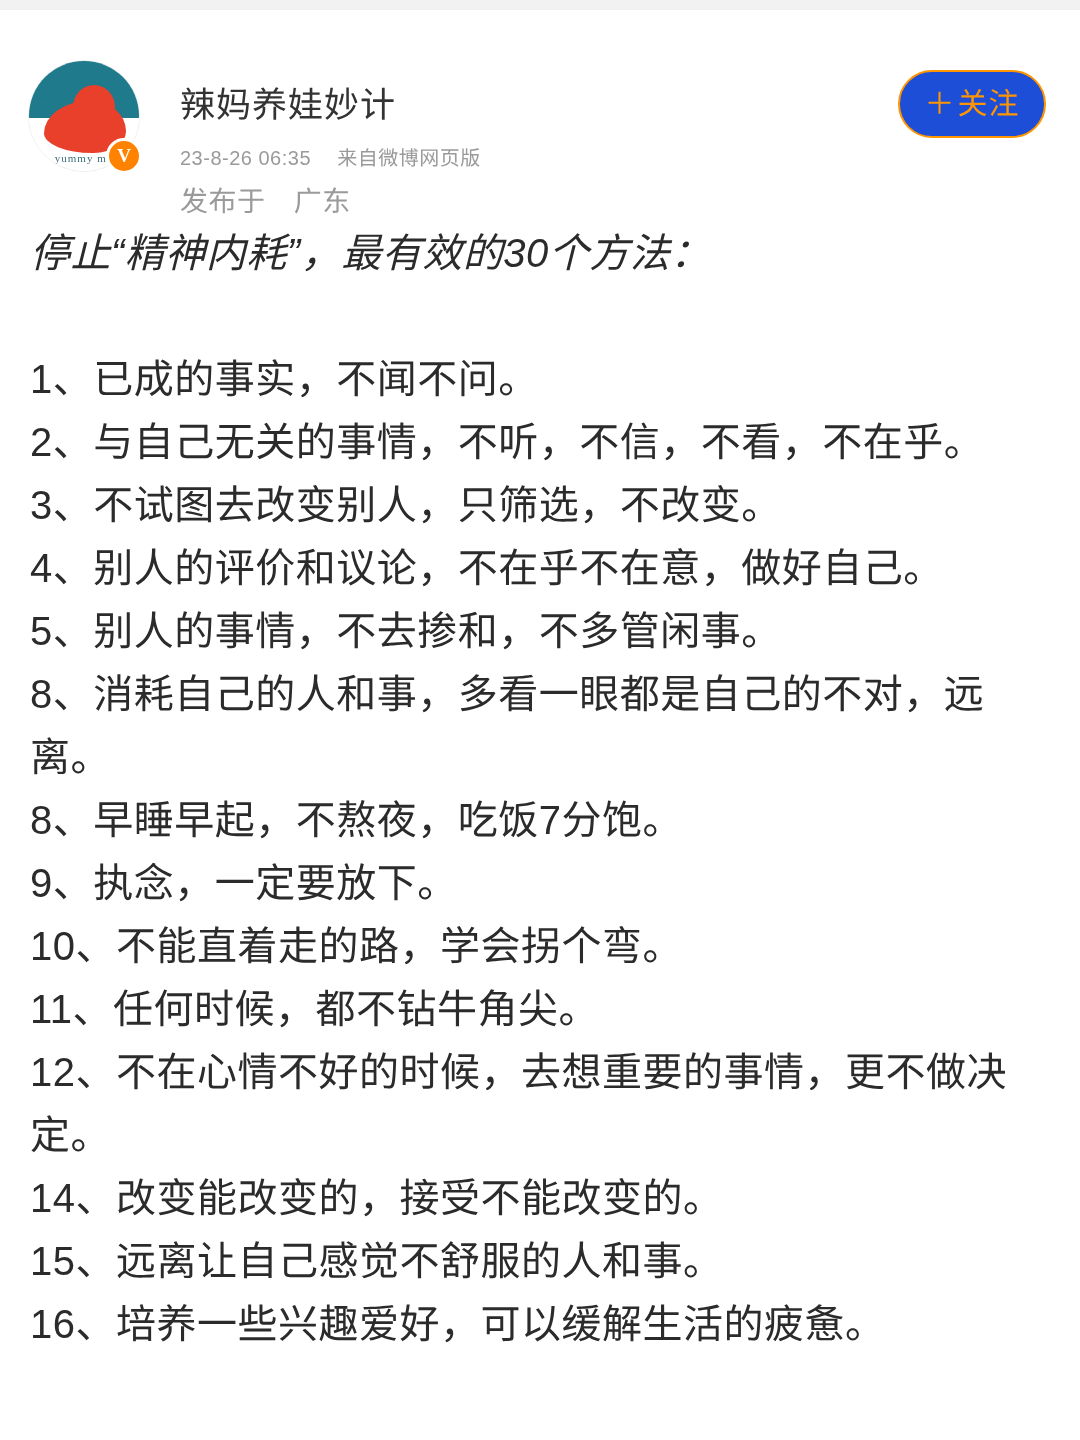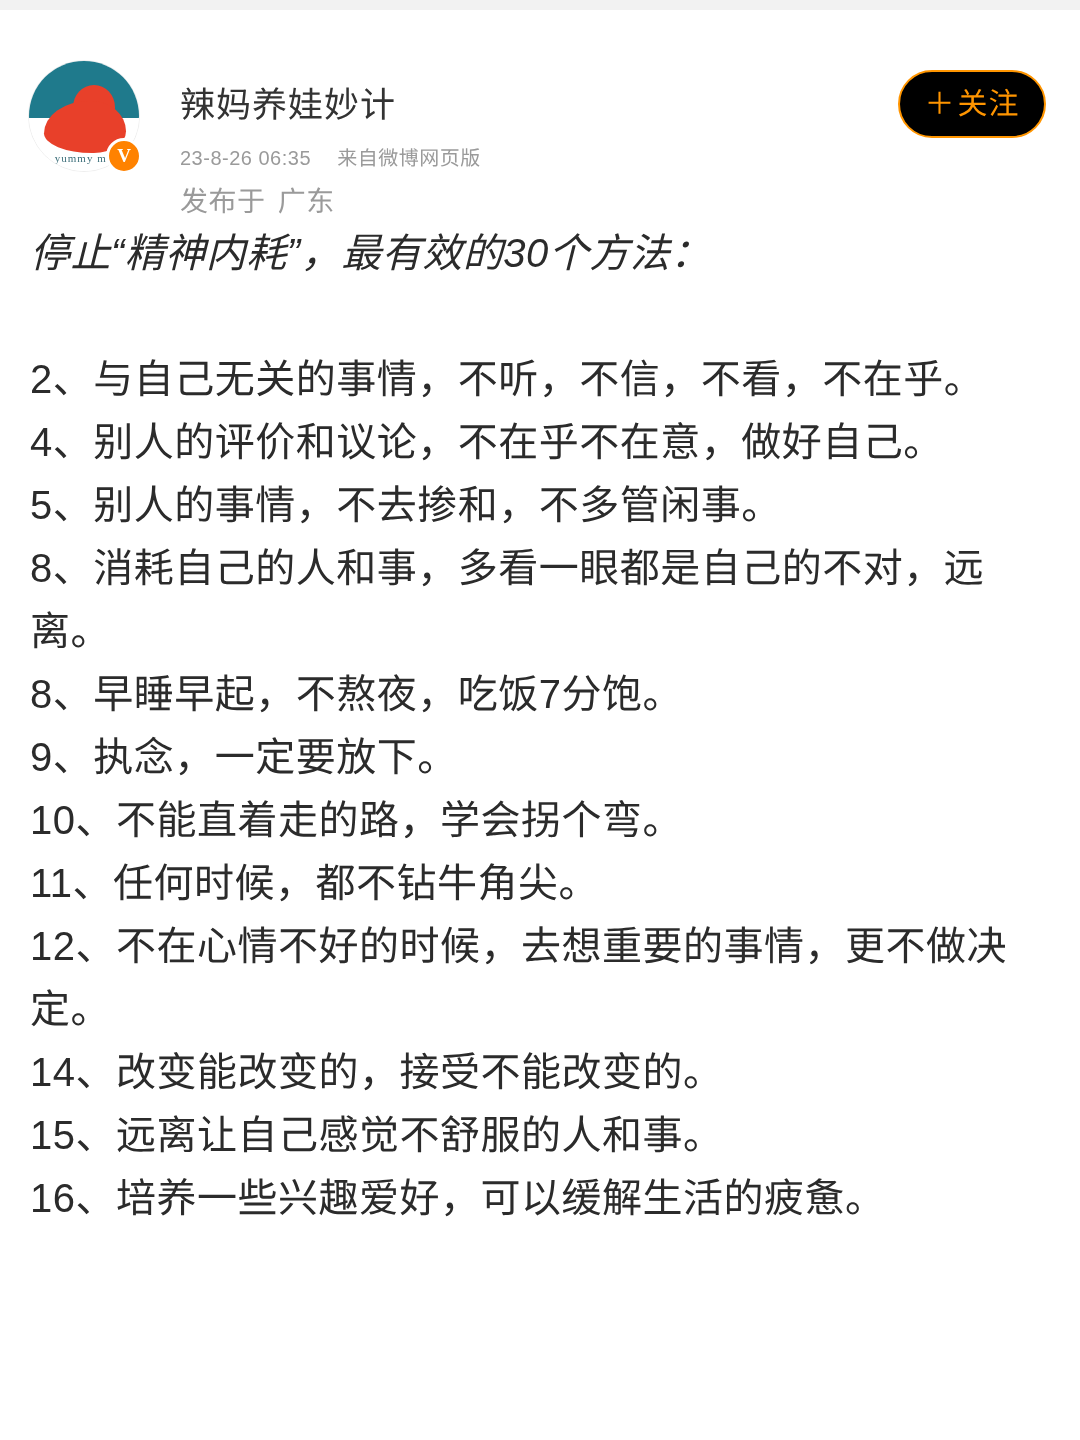--- a/index.html
+++ b/index.html
@@ -143,35 +143,35 @@
     letter-spacing: 0.5px;
   }
   .subline .sep { display: inline-block; width: 14px; }
   .region {
     margin-top: 4px;
     font-size: 28px;
     color: #9a9a9a;
     line-height: 40px;
     letter-spacing: 0.5px;
   }
-  .region .place { margin-left: 4px; }
+  .region .place { margin-left: 20px; }
 
   .follow-btn {
     position: absolute;
     right: 34px;
     top: 36px;
     width: 148px;
     height: 68px;
     border: 2px solid #ff9500;
     border-radius: 34px;
     color: #ff9500;
     font-size: 30px;
     line-height: 64px;
     text-align: center;
-    background: #000000;
+    background: #1d4ed8;
     box-sizing: border-box;
     white-space: nowrap;
     letter-spacing: 1px;
   }
   .follow-btn .plus {
     font-size: 30px;
     margin-right: 2px;
   }
 
   
@@ -229,21 +229,23 @@
 
     <div class="follow-btn">
       <span class="plus">＋</span><span>关注</span>
     </div>
 
   </div>
 
   <div class="post-body">
     <div class="post-title">停止“精神内耗”，最有效的30个方法：</div>
     <div class="post-lines">
+      <div class="post-line">1、已成的事实，不闻不问。</div>
       <div class="post-line">2、与自己无关的事情，不听，不信，不看，不在乎。</div>
+      <div class="post-line">3、不试图去改变别人，只筛选，不改变。</div>
       <div class="post-line">4、别人的评价和议论，不在乎不在意，做好自己。</div>
       <div class="post-line">5、别人的事情，不去掺和，不多管闲事。</div>
       <div class="post-line">8、消耗自己的人和事，多看一眼都是自己的不对，远离。</div>
       <div class="post-line">8、早睡早起，不熬夜，吃饭7分饱。</div>
       <div class="post-line">9、执念，一定要放下。</div>
       <div class="post-line">10、不能直着走的路，学会拐个弯。</div>
       <div class="post-line">11、任何时候，都不钻牛角尖。</div>
       <div class="post-line">12、不在心情不好的时候，去想重要的事情，更不做决定。</div>
       <div class="post-line">14、改变能改变的，接受不能改变的。</div>
       <div class="post-line">15、远离让自己感觉不舒服的人和事。</div>

